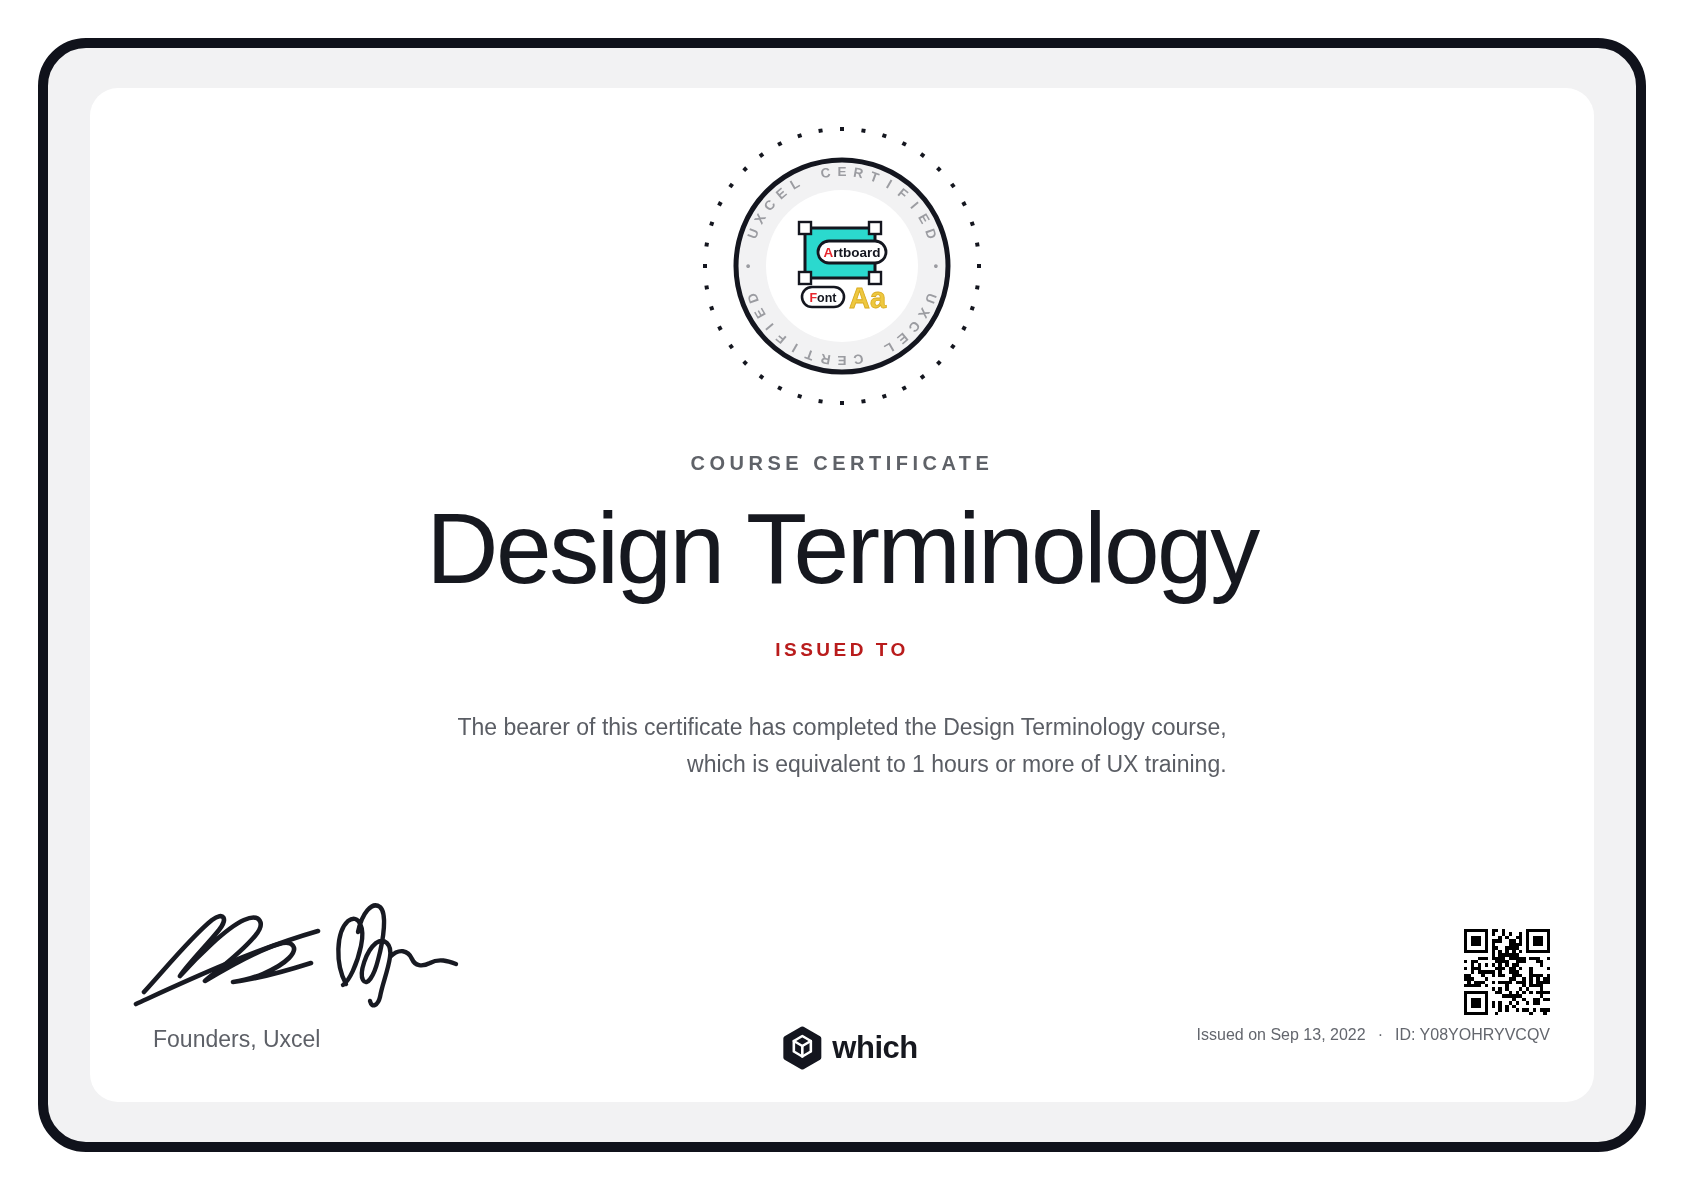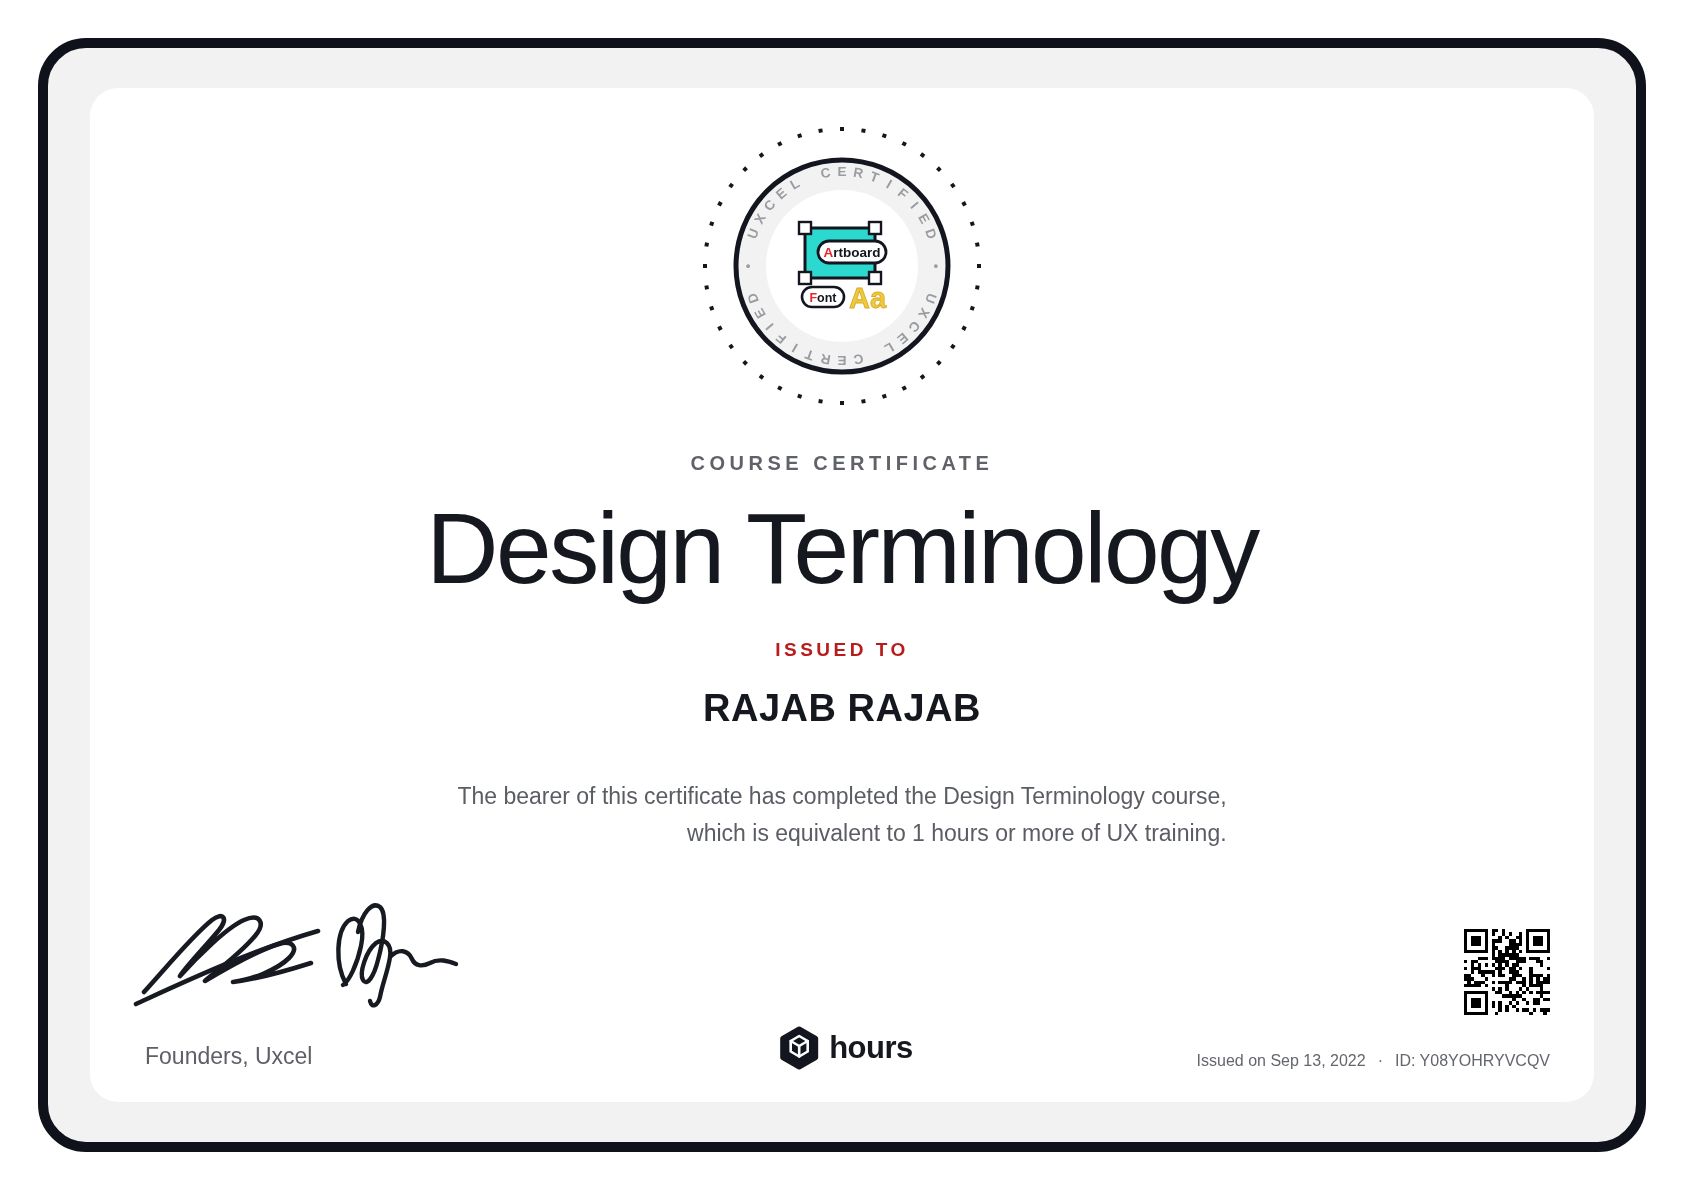--- a/index.html
+++ b/index.html
@@ -20,22 +20,22 @@
   .issued-to { margin-top:36px; font-size:19px; font-weight:700; letter-spacing:3.5px;
                color:#b91c1c; }
   .recipient { margin-top:26px; font-size:38px; font-weight:800; letter-spacing:0.5px;
                color:#16181f; }
   .description { margin-top:48px; font-size:23px; line-height:37px; color:#5a5d64;
                  text-align:right; }
 
   .signatures { position:absolute; left:40px; bottom:92px; width:330px; height:130px; }
   .qr { position:absolute; right:44px; bottom:87px; width:86px; height:86px; }
 
-  .footer { position:absolute; left:8px; right:0; bottom:32px; height:44px;
-            display:flex; align-items:flex-end; justify-content:space-between;
+  .footer { position:absolute; left:16px; right:0; bottom:32px; height:44px;
+            display:flex; align-items:flex-start; justify-content:space-between;
             padding:0 44px 0 47px; }
   .founders { font-size:23px; color:#5d6067; }
   .brand { display:flex; align-items:center; gap:10px;
            position:absolute; left:50%; transform:translateX(-50%); }
   .brand-mark { width:40px; height:44px; display:block; }
   .brand-word { font-size:31px; font-weight:800; color:#16181f; letter-spacing:-0.5px; }
   .issue-line { font-size:16px; color:#63666d; display:flex; gap:9px; align-items:baseline; }
   .issue-line .sep { padding:0 3px; }
 </style>
 </head>
@@ -138,21 +138,20 @@
           <text x="157" y="192" font-family="Liberation Sans, sans-serif" font-size="29" font-weight="800" fill="#eec83f" stroke="#d9ab22" stroke-width="0.8">Aa</text>
         </g>
       </svg>
 
       <div class="eyebrow">COURSE CERTIFICATE</div>
 
       <div class="title">Design Terminology</div>
 
       <div class="issued-to">ISSUED TO</div>
 
-      <div class="recipient">RAJAB RAJAB</div>
 
       <div class="description">
         <div>The bearer of this certificate has completed the Design Terminology course,</div>
         <div>which is equivalent to 1 hours or more of UX training.</div>
       </div>
     </div>
 
     <svg class="signatures" viewBox="0 0 330 130" fill="none" stroke="#181a22" stroke-linecap="round" stroke-linejoin="round">
       <path stroke-width="4.6" d="M14,112 C36,88 62,56 82,40 C94,31 98,39 89,50 C76,66 58,84 50,96 C66,78 96,48 114,40 C130,33 136,43 125,56 C109,75 85,92 75,101 C95,89 129,70 149,64 C163,60 169,68 159,78 C147,90 121,100 103,102 C127,99 159,90 181,83"></path>
       <path stroke-width="4.6" d="M6,124 C52,103 122,70 188,51"></path>
@@ -472,21 +471,21 @@
 
       <div class="brand">
         <svg class="brand-mark" viewBox="0 0 40 44">
           <polygon points="20,3 36.5,12.5 36.5,31.5 20,41 3.5,31.5 3.5,12.5" fill="#14161f" stroke="#14161f" stroke-width="5" stroke-linejoin="round"></polygon>
           <g stroke="#ffffff" stroke-width="2.6" fill="none" stroke-linecap="round" stroke-linejoin="round">
             <path d="M20,10 L28.5,15 L28.5,25.5 L20,30.5 L11.5,25.5 L11.5,15 Z"></path>
             <path d="M11.5,15 L20,20 L28.5,15"></path>
             <path d="M20,20 L20,30.5"></path>
           </g>
         </svg>
-        <div class="brand-word">hours</div>
+        <div class="brand-word">which</div>
       </div>
 
       <div class="issue-line">
         <span>Issued on Sep 13, 2022</span>
         <span class="sep">·</span>
         <span>ID: Y08YOHRYVCQV</span>
       </div>
     </div>
   </div>
 </div>

